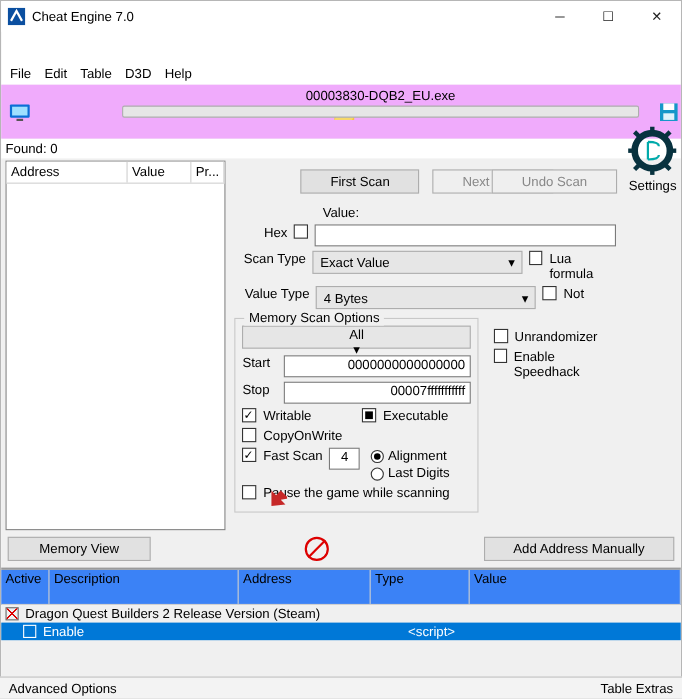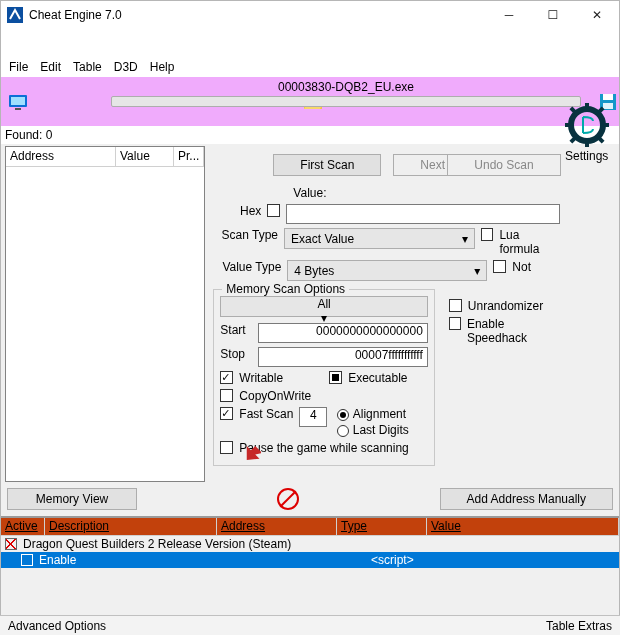--- a/index.html
+++ b/index.html
@@ -8,21 +8,21 @@
   .titlebar .icon { width: 16px; height: 16px; margin-right: 6px; }
   .titlebar .title { flex: 1; font-size: 12px; color: #000; }
   .win-controls { display: flex; height: 100%; }
   .win-btn { width: 44px; display: flex; align-items: center; justify-content: center; color: #222; }
   .menubar { height: 20px; display: flex; gap: 12px; padding: 0 8px; align-items: center; color: #000; margin-top: 28px; }
   .toolbar-row { position: relative; height: 49px; display:flex; align-items:center; padding-left:6px; gap:4px; background:#f0abfc;justify-content:space-between; }
   .tool-icon { width:22px; height:22px; display:flex; align-items:center; justify-content:center; }
   .addressbar { position:absolute; left:110px; top:3px; width:470px; }
   .processname { text-align:center; font-size:12px; color:#000; margin-bottom:2px;}
   .progress-shell { height:11px; background:#e6e6e6; border:1px solid #adadad; border-radius:2px; }
-  .gear-logo { position:absolute; right:4px; top:26px; width:50px; text-align:left; font-size:11px;}
+  .gear-logo { position:absolute; right:4px; top:38px; width:50px; text-align:right; font-size:11px;}
   .found { padding: 2px 4px; background:#fff; font-size:12px; }
   .midrow { display:flex; height:340px; }
   .leftpanel { width:232px; border:1px solid #828282; margin:2px 0 2px 4px; background:#fff; position:relative;}
   .leftpanel .hdr { display:flex; border-bottom:1px solid #d0d0d0; background:#fff; font-size:12px; height:20px;}
   .hdr-cell { border-right:1px solid #d0d0d0; padding:2px 4px; }
   .rightpanel { flex:1; padding:4px 64px 4px 8px; position:relative;}
   .scan-buttons { display:flex; gap:12px; margin: 6px 0 10px 60px;}
   .btn { border:1px solid #adadad; background:#e1e1e1; padding:3px 26px; min-width:82px; text-align:center; }
   .btn.disabled { color:#888; background:#efefef;}
   .undo { position:absolute; right:63px; top:10px;}
@@ -34,21 +34,21 @@
   .chk.checked::after { content:"✓"; font-size:11px; line-height:11px; position:relative; top:-2px; left:0;}
   .chk.square::after { content:""; display:block; width:7px;height:7px; background:#000; margin:2px;}
   .radio { width:12px;height:12px; border:1px solid #333; border-radius:50%; display:inline-block; background:#fff; vertical-align:middle;}
   .radio.checked::after{content:"";display:block;width:6px;height:6px;background:#000;border-radius:50%;margin:2px;}
   .groupbox { border:1px solid #c8c8c8; padding:6px 6px 6px 6px; position:relative; margin-top:4px;}
   .groupbox .legend { position:absolute; top:-8px; left:8px; background:#f0f0f0; background:#f0f0f0; padding:0 4px; font-size:12px;}
   .bottom-buttons { display:flex; justify-content:space-between; align-items:center; padding:4px 6px;}
   .forbidden { width:22px;height:22px; border:2px solid #d00; border-radius:50%; position:relative;}
   .forbidden::after{content:"";position:absolute;left:-2px;top:8px;width:22px;height:2px;background:#d00;transform:rotate(-45deg);}
   .tablewrap { border-top:2px solid #9a9a9a; border-bottom:2px solid #9a9a9a; height:140px; overflow:hidden; margin-top:2px;}
-  .thead { display:flex; background:#c2410c; height:18px; border-bottom:1px solid #d0d0d0;text-decoration:underline;}
+  .thead { display:flex; background:#3b82f6; height:32px; border-bottom:1px solid #d0d0d0;}
   .th { border-right:1px solid #d0d0d0; padding:1px 4px; font-size:12px;}
   .trow { display:flex; align-items:center; height:16px; padding-left:4px; gap:6px;}
   .trow.selected{ background:#0078d7; color:#fff;}
   .xbox { width:12px;height:12px; border:1px solid #666; display:inline-block; position:relative;}
   .xbox.x::before{content:"";position:absolute;left:0;top:0;width:100%;height:100%;background:linear-gradient(45deg,transparent 45%,#d00 45%,#d00 55%,transparent 55%),linear-gradient(-45deg,transparent 45%,#d00 45%,#d00 55%,transparent 55%);}
   .statusbar { position:absolute; bottom:0; left:0; right:0; height:20px; border-top:1px solid #c0c0c0; display:flex; justify-content:space-between; align-items:center; padding:0 8px; background:#f3f3f3;}
   .bg-app { background:#f0f0f0; }
 </style>
 </head>
 <body>

